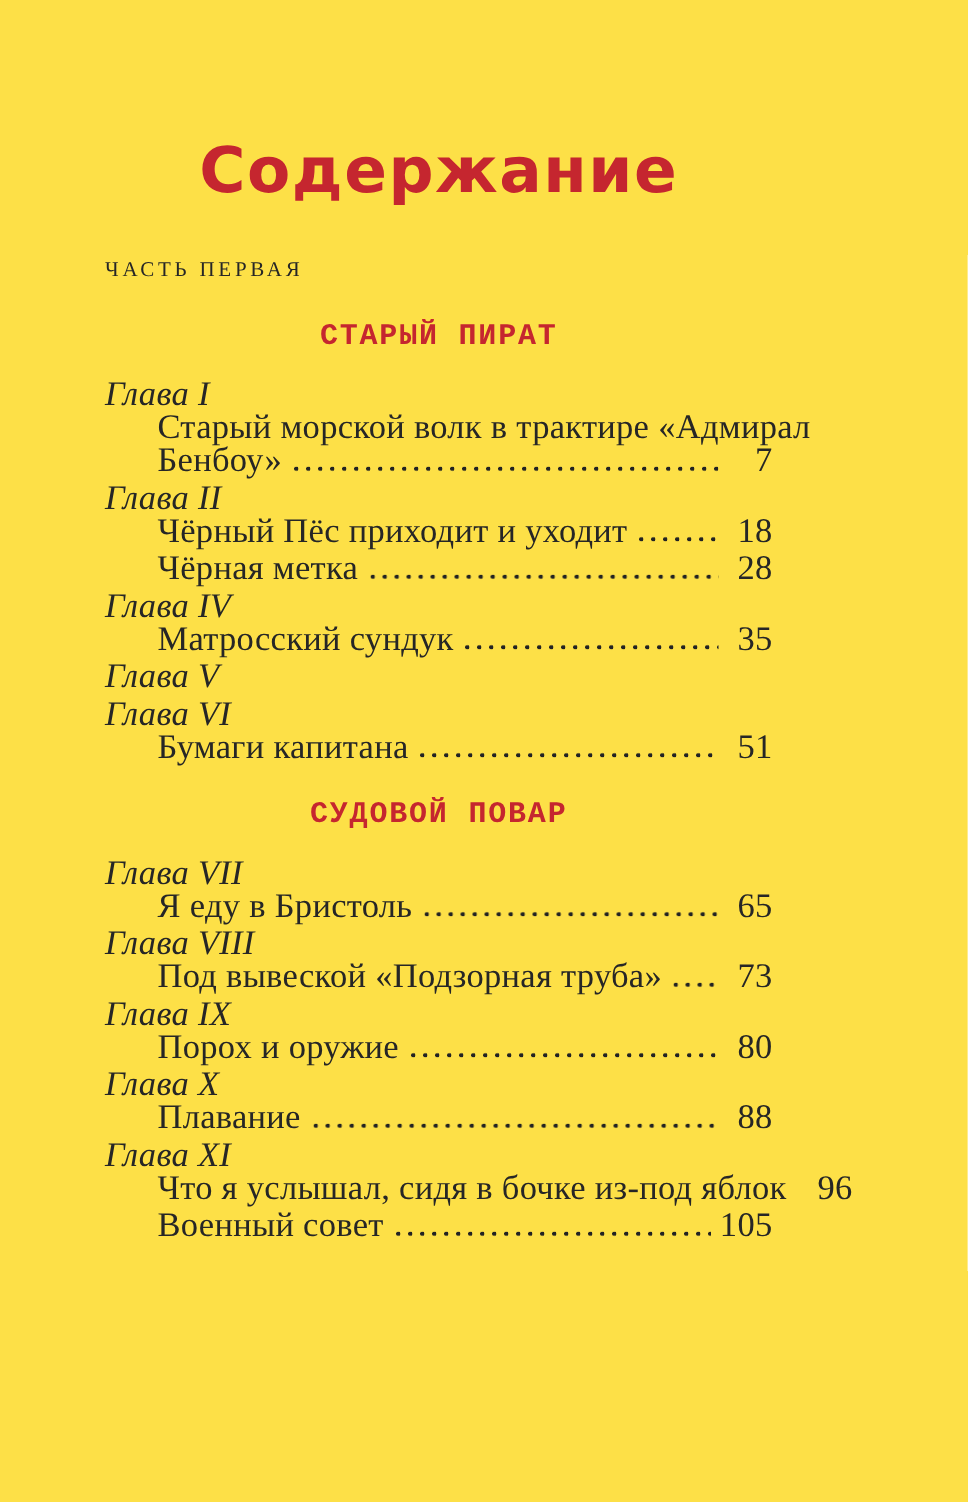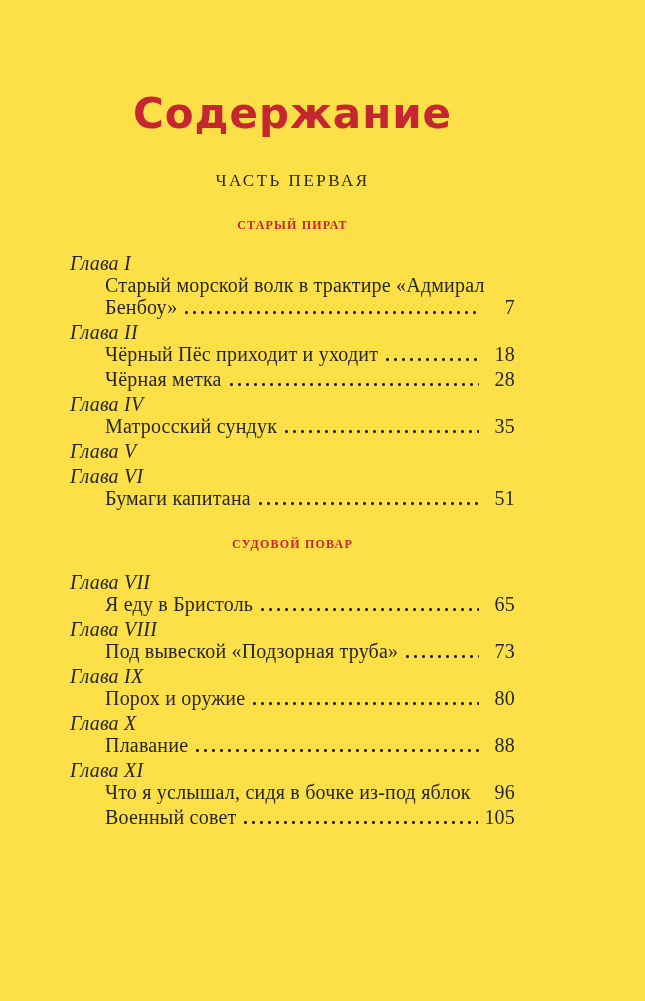--- a/index.html
+++ b/index.html
@@ -25,44 +25,44 @@
     margin: 0 0 34px 0;
     text-align: center;
     font-family: "DejaVu Sans", sans-serif;
     font-weight: 700;
     font-size: 42px;
     line-height: 48px;
     letter-spacing: 1px;
     color: var(--accent, #c5262f);
   }
   .part-label {
-    text-align: center;
-    font-size: 17px;
+    text-align: left;
+    font-size: 14px;
     line-height: 18px;
     letter-spacing: 2.5px;
     color: var(--ink, #262626);
     margin-bottom: 6px;
   }
   .part-title {
     text-align: center;
-    font-family: Liberation Serif, serif;
+    font-family: Liberation Mono, monospace;
     font-weight: 700;
-    font-size: 12px;
+    font-size: 20px;
     line-height: 26px;
     letter-spacing: 1.2px;
     color: var(--accent, #c5262f);
     margin-bottom: 14px;
     margin-top: 22px;
   }
   .part + .part {
     margin-top: 8px;
   }
   .entry {
     margin-bottom: 3px;
-    font-size: 20px;
+    font-size: 23px;
     line-height: 22px;
     letter-spacing: 0.2px;
   }
   .chapter {
     font-style: italic;
   }
   .title-line {
     display: flex;
     align-items: flex-start;
     padding-left: 35px;

